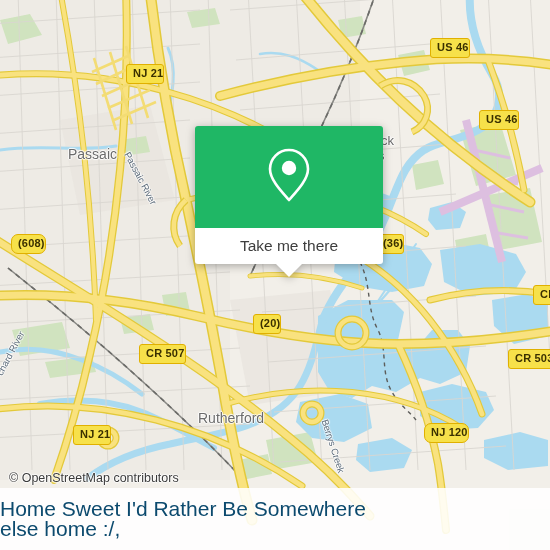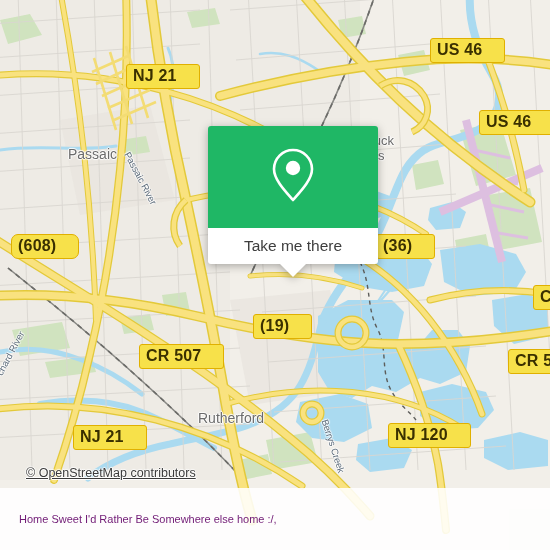--- a/index.html
+++ b/index.html
@@ -15,23 +15,23 @@
   #map svg { display:block; width:550px; height:550px; }
 
   
   .shield {
     position:absolute;
     background:#f7e14a;
     border:1.6px solid #e0b000;
     border-radius:3px;
     color:#3a3000;
     font-weight:bold;
-    font-size:16px;
+    font-size:11px;
     line-height:1;
-    padding:3px 22px 4px 6px;
+    padding:3px 0 4px 6px;
     white-space:nowrap;
     letter-spacing:0.2px;
     font-family:"Liberation Sans", sans-serif;
     text-shadow:none;
   }
   
   .place {
     position:absolute;
     color:#6b6b6b;
     font-size:14px;
@@ -45,22 +45,22 @@
     color:#5c6b7a;
     font-size:9.5px;
     white-space:nowrap;
     font-family:"Liberation Sans", sans-serif;
     text-shadow:1px 0 1px #fff,-1px 0 1px #fff,0 1px 1px #fff,0 -1px 1px #fff;
   }
 
   
   #card {
     position:absolute;
-    left:208px; top:126px;
-    width:170px;
+    left:195px; top:126px;
+    width:188px;
     border-radius:3px;
     filter:drop-shadow(0 2px 4px rgba(0,0,0,0.30));
   }
   #card-green {
     background:#1FB765;
     height:102px;
     border-radius:3px 3px 0 0;
     display:flex; align-items:center; justify-content:center;
   }
   #card-bottom {
@@ -82,42 +82,40 @@
     width:0; height:0;
     border-left:13px solid transparent;
     border-right:13px solid transparent;
     border-top:13px solid #ffffff;
   }
 
   
   #attribution {
     position:absolute; left:0; right:0; top:466px;
     height:24px;
-    display:flex; 
-    padding-left:26px;
+    display:flex; align-items:center;
+    padding-left:9px;
     font-size:12.5px;
     color:#3b3b3b;
     font-family:"Liberation Sans", sans-serif;
     text-shadow:1px 0 1px rgba(255,255,255,.9),-1px 0 1px rgba(255,255,255,.9),0 1px 1px rgba(255,255,255,.9),0 -1px 1px rgba(255,255,255,.9);
     z-index:8;
-    text-decoration:underline;
   }
 
   
   #footer {
     position:absolute; left:0; right:0; bottom:0;
     height:62px;
     background:rgba(255,255,255,0.88);
     display:flex; align-items:center;
     z-index:10;
   }
   #footer-text {
-    padding-left:19px;
-    color:#701a75;
-    font-size:11px;
+    color:#0c4a6e;
+    font-size:21px;
     line-height:20px;
     max-width:400px;
     font-family:"Liberation Sans", sans-serif;
   }
   #footer-logo {
     position:absolute;
     right:14px; top:50%;
     transform:translateY(-50%);
     display:flex; align-items:center; gap:2px;
   }
@@ -318,25 +316,25 @@
     <div class="water-label" style="left:132px; top:150px; transform:rotate(62deg); transform-origin:left top;">Passaic River</div>
     <div class="water-label" style="left:330px; top:418px; transform:rotate(72deg); transform-origin:left top;">Berrys Creek</div>
     <div class="water-label" style="left:-6px; top:372px; transform:rotate(-62deg); transform-origin:left top;">chard River</div>
 
     <div class="shield" style="left:126px; top:64px;">NJ 21</div>
     <div class="shield" style="left:430px; top:38px;">US 46</div>
     <div class="shield" style="left:479px; top:110px;">US 46</div>
     <div class="shield" style="left:11px; top:234px;border-radius:7px;">(608)</div>
     <div class="shield" style="left:139px; top:300px;margin-top:44px;">CR 507</div>
     <div class="shield" style="left:360px; top:234px;margin-left:16px;">(36)</div>
-    <div class="shield" style="left:253px; top:314px;">(19)</div>
+    <div class="shield" style="left:253px; top:314px;">(20)</div>
     <div class="shield" style="left:533px; top:285px;">CR</div>
     <div class="shield" style="left:508px; top:349px;">CR 503</div>
     <div class="shield" style="left:73px; top:425px;">NJ 21</div>
-    <div class="shield" style="left:388px; top:423px;">NJ 120</div>
+    <div class="shield" style="left:424px; top:423px;border-radius:7px;">NJ 120</div>
   </div>
 
   <div id="card">
     <div id="card-green">
       <span>
         <svg width="46" height="56" viewBox="0 0 46 56" xmlns="http://www.w3.org/2000/svg">
           <path d="M23 3 C12.5 3 4 11.5 4 22 C4 33 16 45 23 53 C30 45 42 33 42 22 C42 11.5 33.5 3 23 3 Z" fill="none" stroke="#ffffff" stroke-width="2.6" stroke-linejoin="round"></path>
           <circle cx="23" cy="21" r="7.2" fill="#ffffff"></circle>
         </svg>
       </span>

